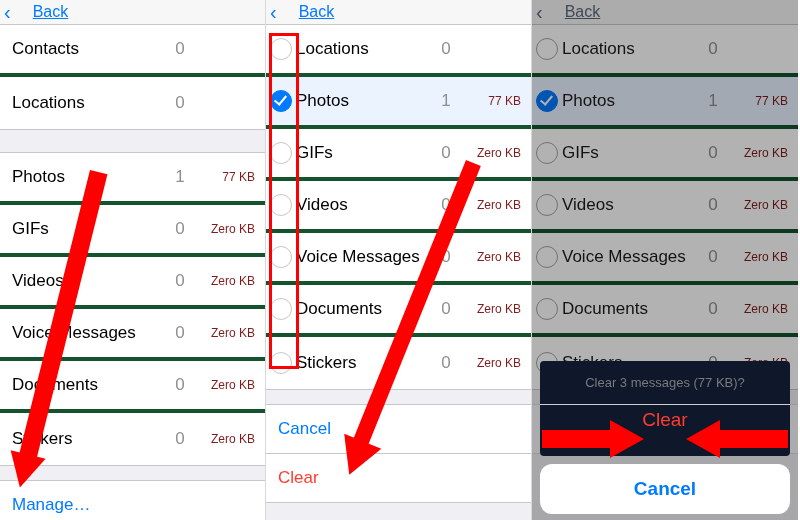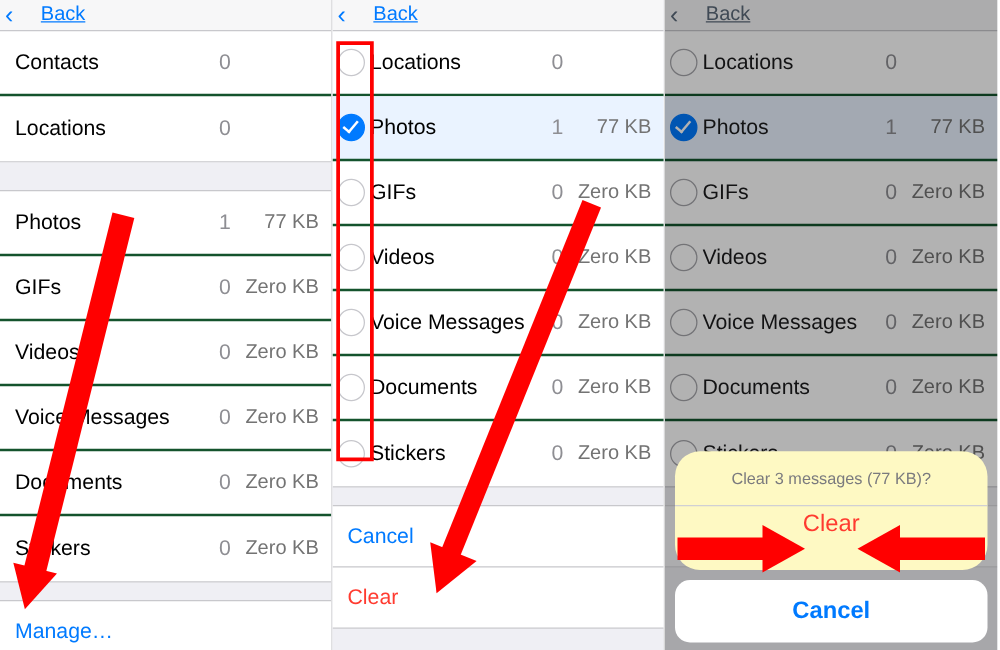--- a/index.html
+++ b/index.html
@@ -6,31 +6,31 @@
   body{background:#ffffff;width:800px;height:520px;overflow:hidden;}
   .shot{display:flex;width:800px;height:520px;}
   .panel{position:relative;height:520px;width:266px;border-right:1px solid #d8d8d8;background:#efeff4;overflow:hidden;}
   .panel:last-child{border-right:none;}
   .nav{height:24px;display:flex;align-items:center;padding:0 4px;background:#f7f7f8;}
   .nav .chev{color:#007aff;font-size:20px;line-height:1;margin-right:-2px;}
   .nav .back{color:#007aff;font-size:16px;font-weight:500;margin-left:24px;}
   .nav .ul{text-decoration:underline;}
   .group-gap{height:22px;background:#efeff4;}
   .list{background:#ffffff;border-top:1px solid #c8c8cc;border-bottom:1px solid #c8c8cc;}
-  .row{display:flex;align-items:center;height:52px;border-bottom:2px solid #14532d;position:relative;color:#000;}
+  .row{display:flex;align-items:center;height:52px;border-bottom:4px solid #14532d;position:relative;color:#000;}
   .row:last-child{border-bottom:none;}
   .row .pad{flex:0 0 12px;}
   .sel{flex:0 0 30px;display:flex;align-items:center;justify-content:center;}
   .circ{width:22px;height:22px;border-radius:50%;border:1.5px solid #c7c7cc;background:#ffffff;}
   .p3 .circ{border:1.5px solid #a5a5aa;}
   .circ.on{background:#007aff;border-color:#007aff;position:relative;}
   .circ.on::after{content:"";position:absolute;left:6px;top:2px;width:5px;height:10px;border:solid #fff;border-width:0 2.5px 2.5px 0;transform:rotate(40deg);}
   .label{flex:1 1 auto;font-size:17px;white-space:nowrap;overflow:hidden;}
   .count{flex:0 0 30px;text-align:center;font-size:17px;color:#8e8e93;}
-  .size{flex:0 0 70px;text-align:right;padding-right:10px;font-size:16px;color:#737373;white-space:nowrap;}
+  .size{flex:0 0 70px;text-align:right;padding-right:10px;font-size:12px;color:#7f1d1d;white-space:nowrap;}
   .row.hl{background:#eaf3ff;}
   .foot{background:#ffffff;border-top:1px solid #c8c8cc;border-bottom:1px solid #c8c8cc;margin-top:14px;}
   .foot a{display:block;height:48px;line-height:48px;padding-left:12px;font-size:17px;}
   .foot .gap{height:1px;background:#c8c8cc;}
   .blue{color:#007aff;}
   .red{color:#ff3b30;}
   
   .selbox{position:absolute;left:3px;top:33px;width:30px;height:336px;border:3px solid #ff0000;pointer-events:none;}
   
   .arrow{position:absolute;pointer-events:none;}
@@ -47,21 +47,21 @@
   
   .a3l{left:10px;top:430px;}
   .a3l .shaft{width:70px;height:18px;top:0;left:0;}
   .a3l .head{left:68px;top:-10px;border-top:19px solid transparent;border-bottom:19px solid transparent;border-left:34px solid #ff0000;}
   .a3r{right:10px;top:430px;}
   .a3r .shaft{width:70px;height:18px;top:0;right:0;}
   .a3r .head{right:68px;top:-10px;border-top:19px solid transparent;border-bottom:19px solid transparent;border-right:34px solid #ff0000;}
   
   .dim{position:absolute;inset:0;background:rgba(0,0,0,0.30);}
   .sheet{position:absolute;left:8px;right:8px;bottom:6px;}
-  .card{background:#fef9c3;border-radius:20px;overflow:hidden;}
+  .card{background:#0f172a;border-radius:4px;overflow:hidden;}
   .card .msg{text-align:center;font-size:13px;color:#7a7a7e;padding:14px 8px;}
   .card .clearbtn{text-align:center;font-size:19px;color:#ff3b30;height:52px;line-height:30px;border-top:1px solid #d0d0d4;}
   .cancel{background:#ffffff;border-radius:12px;margin-top:8px;color:#007aff;font-weight:600;font-size:19px;height:50px;line-height:50px;text-align:center;}
   
   .p3 .nav .chev,.p3 .nav .back{color:#5c6a7a;}
   .p3 .row .label{color:#1c1c1e;}
 </style>
 </head>
 <body>
 

